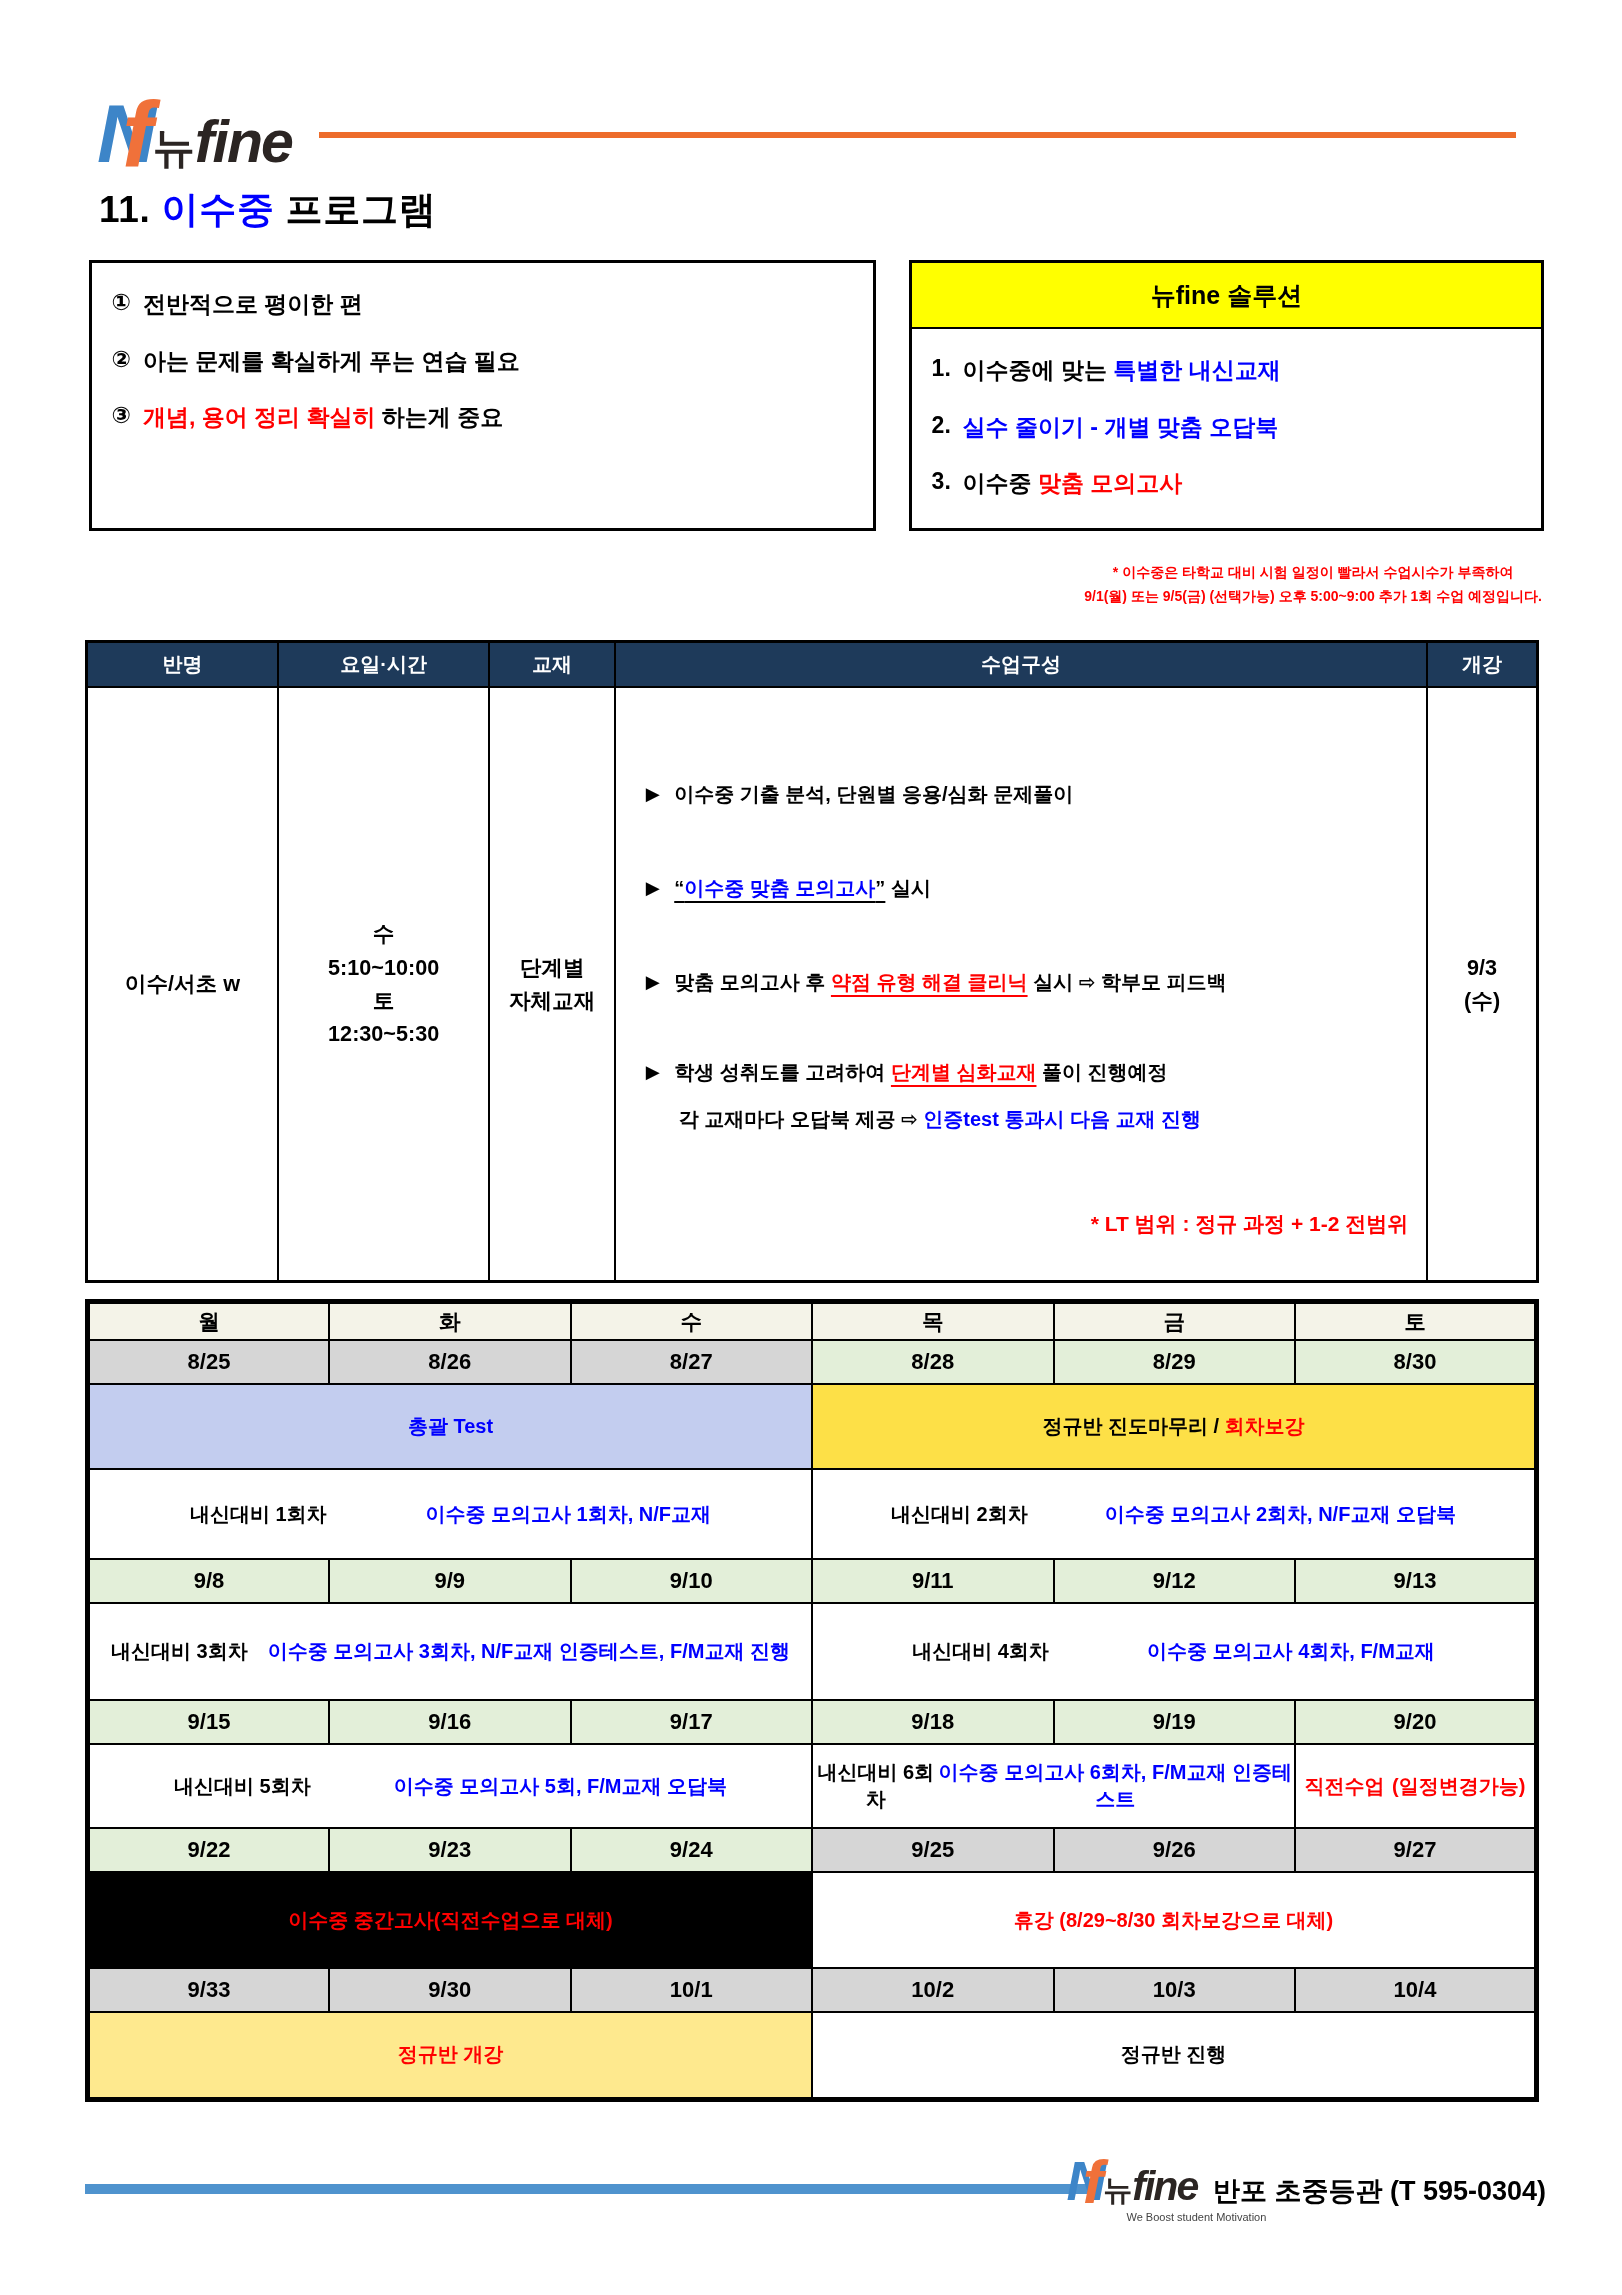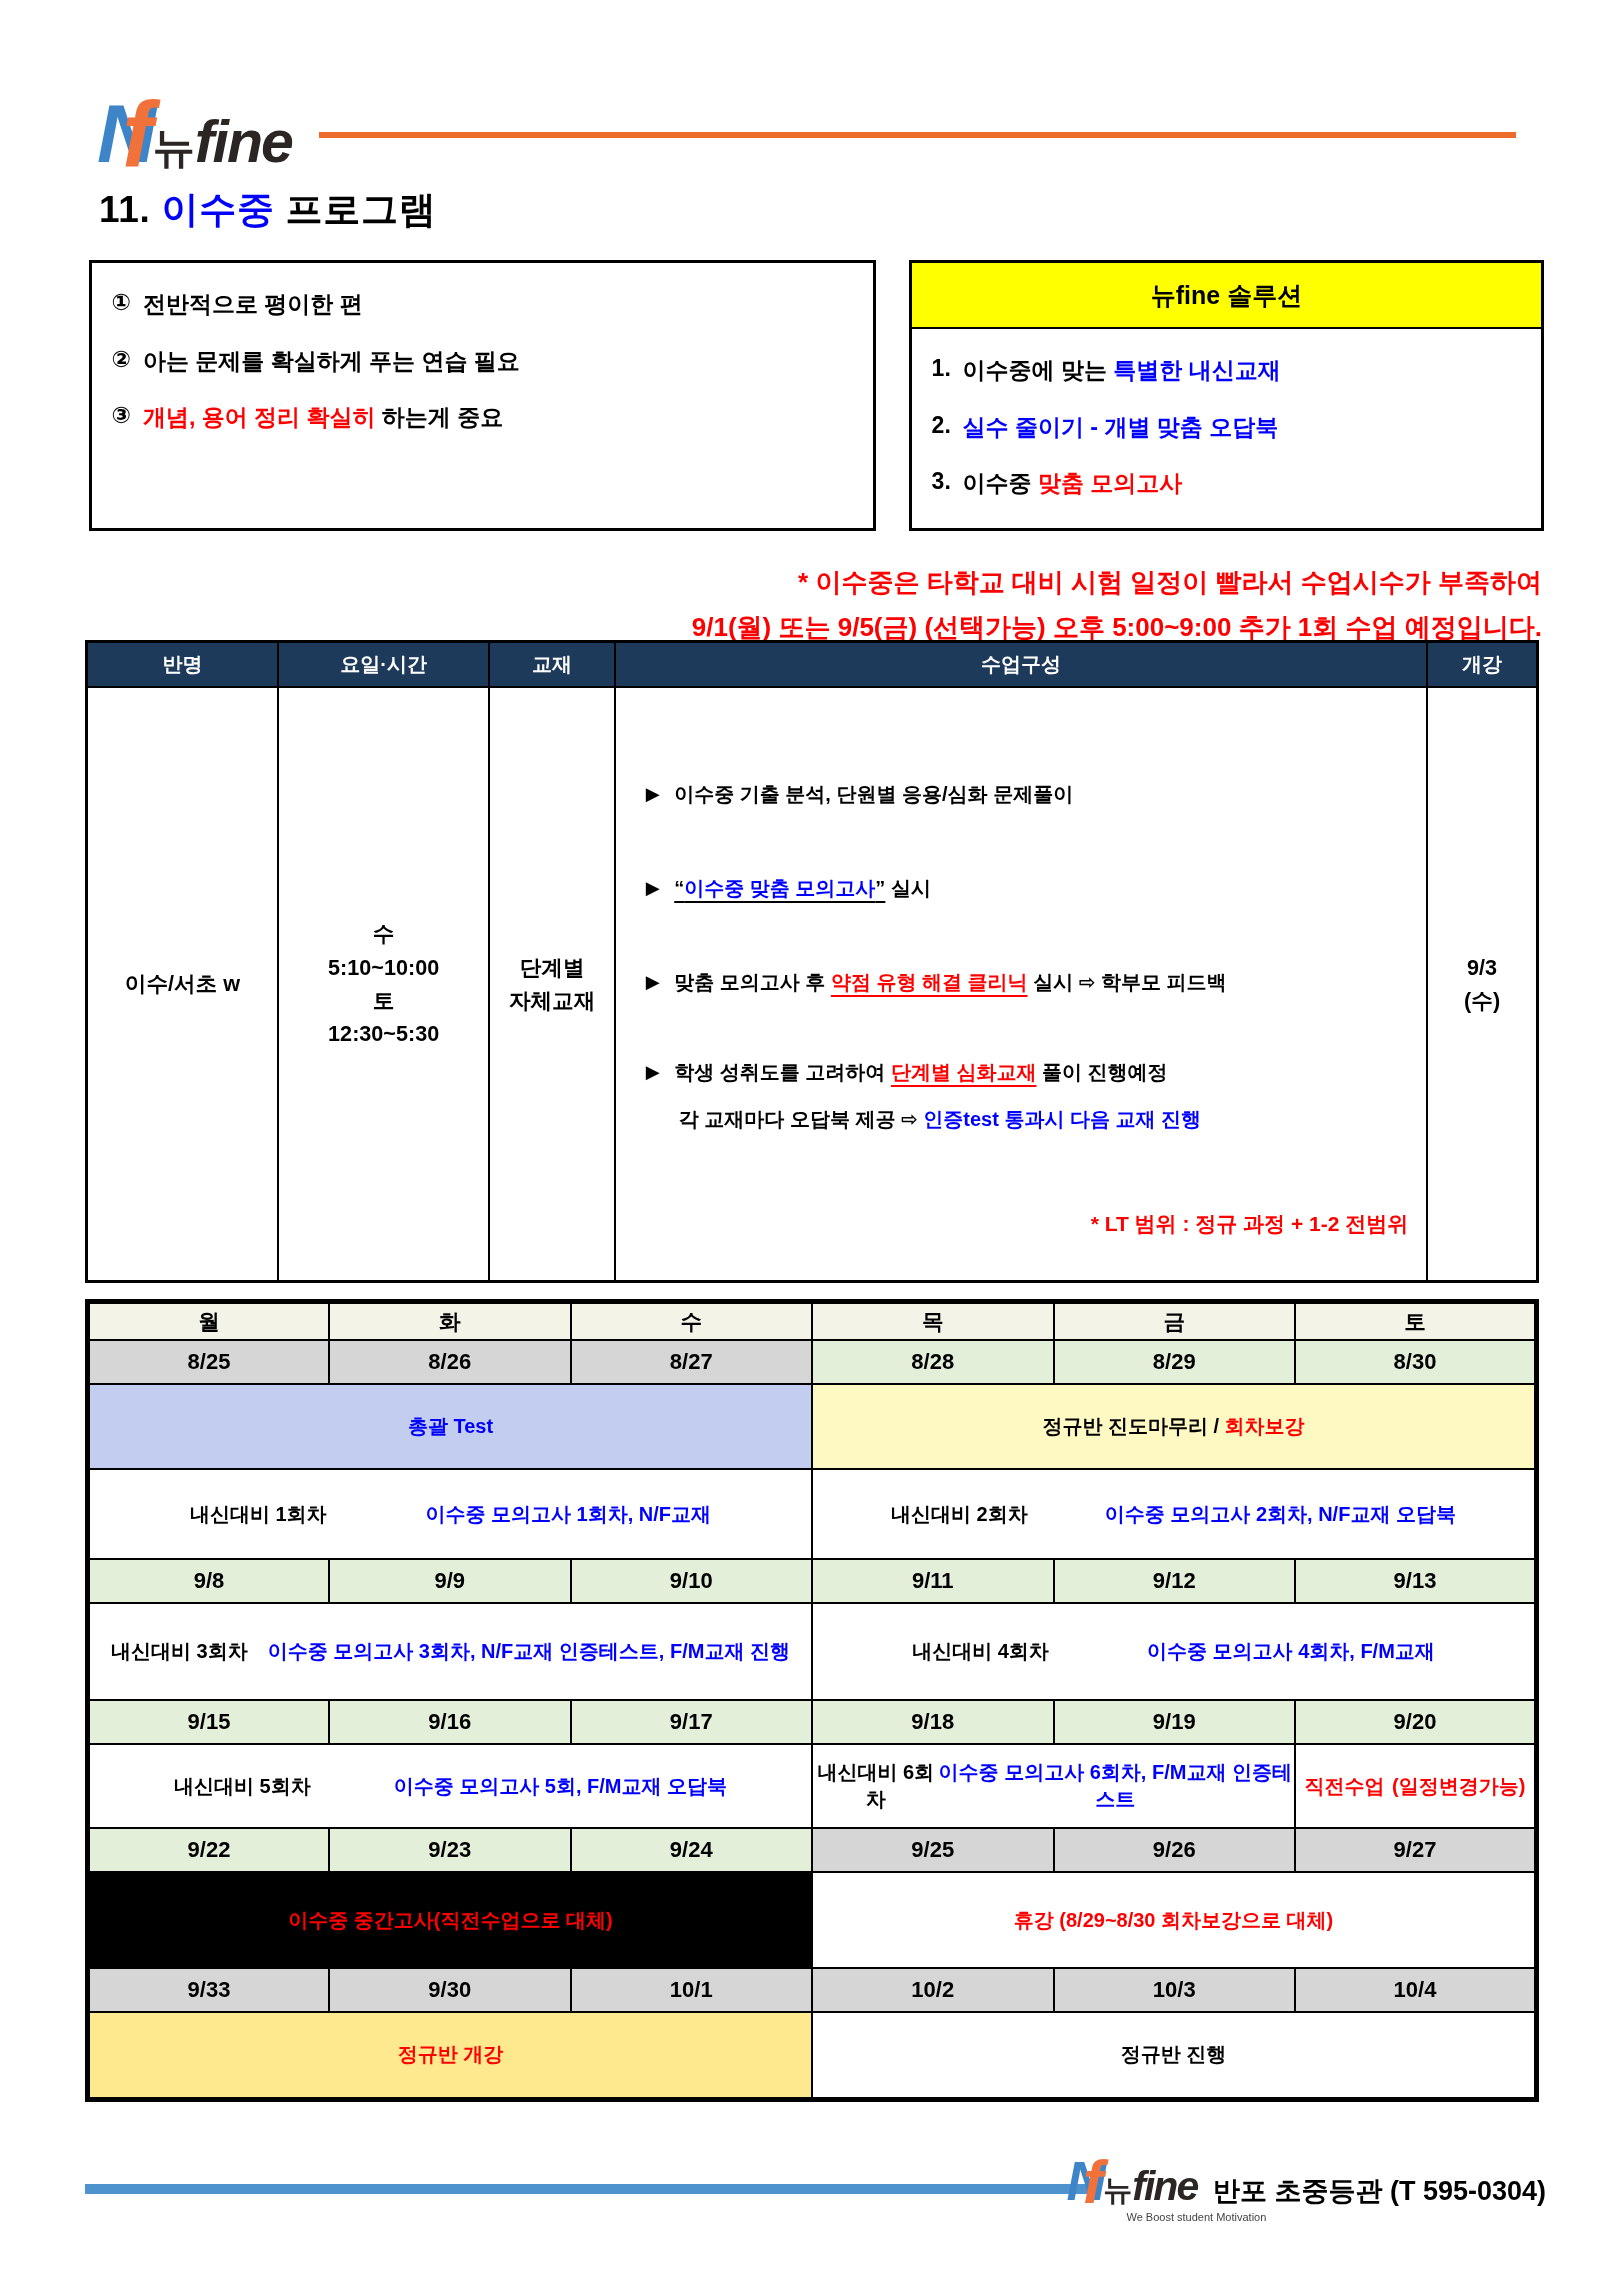--- a/index.html
+++ b/index.html
@@ -20,21 +20,21 @@
   .blue{color:#0000ff;}
   .red{color:#ff0000;}
   
   .box{position:absolute;top:260px;height:271px;border:3.9px solid #000;background:#fff;box-sizing:border-box;}
   .box-left{left:89px;width:787px;}
   .box-right{left:909px;width:635px;}
   .box-header{height:64px;background:#ffff00;border-bottom:2.6px solid #000;display:flex;align-items:center;justify-content:center;font-size:25px;}
   .box-body{display:flex;flex-direction:column;justify-content:space-evenly;height:196px;padding:0 19.6px;}
   .box-item{font-size:23px;display:flex;gap:11.8px;white-space:nowrap;}
   
-  .notice{position:absolute;right:81px;top:560px;text-align:right;color:#ff0000;font-size:26px;line-height:1.72;}
+  .notice{position:absolute;right:81px;top:560px;text-align:center;color:#ff0000;font-size:14px;line-height:1.72;}
   
   table{border-collapse:collapse;}
   .class-table{position:absolute;left:85px;top:640px;width:1454px;table-layout:fixed;}
   .class-table th,.class-table td{border:2px solid #000;}
   .class-table{border:3.9px solid #000;}
   .class-table th{background:#1e3a5a;color:#fff;font-size:20px;height:41px;}
   .class-table td{vertical-align:middle;}
   .cell-center{text-align:center;font-size:21.6px;line-height:1.55;}
   .curriculum{height:590px;vertical-align:top;}
   .curr-inner{padding:51px 0 0 29px;font-size:20px;}
@@ -49,21 +49,21 @@
   .lt-note{color:#ff0000;text-align:right;padding-right:17px;font-size:21px;}
   
   .calendar{position:absolute;left:85px;top:1299px;width:1454px;table-layout:fixed;border:5.2px solid #000;}
   .calendar td{border:2px solid #000;text-align:center;vertical-align:middle;}
   .day-hdr{background:#f4f3e8;font-size:21.6px;height:33px;}
   .date-cell{font-size:22px;}
   .r-date{height:44px;}
   .bg-gray{background:#d6d6d6;}
   .bg-green{background:#e3efd9;}
   .bg-peri{background:#c3cdef;}
-  .bg-salmon{background:#fef9c3;}
+  .bg-salmon{background:#fde047;}
   .bg-mint{background:#000000;}
   .bg-gold{background:#fee98e;}
   .event{font-size:20px;}
   .event .ev-in{display:flex;justify-content:space-evenly;height:100%;}
   .h130{height:85px;}.h138{height:90px;}.h148{height:97px;}.h136{height:84px;}.h147{height:96px;}.h133{height:87px;}
   
   .footer-rule{position:absolute;left:85px;top:2184px;width:1013px;height:9.8px;background:#4f93ce;}
   .footer{position:absolute;right:77px;top:2148px;display:flex;align-items:baseline;}
   .brand-ft .ln{font-size:55px;}
   .brand-ft .lf{font-size:62px;margin-left:-23.6px;top:2.6px;}

